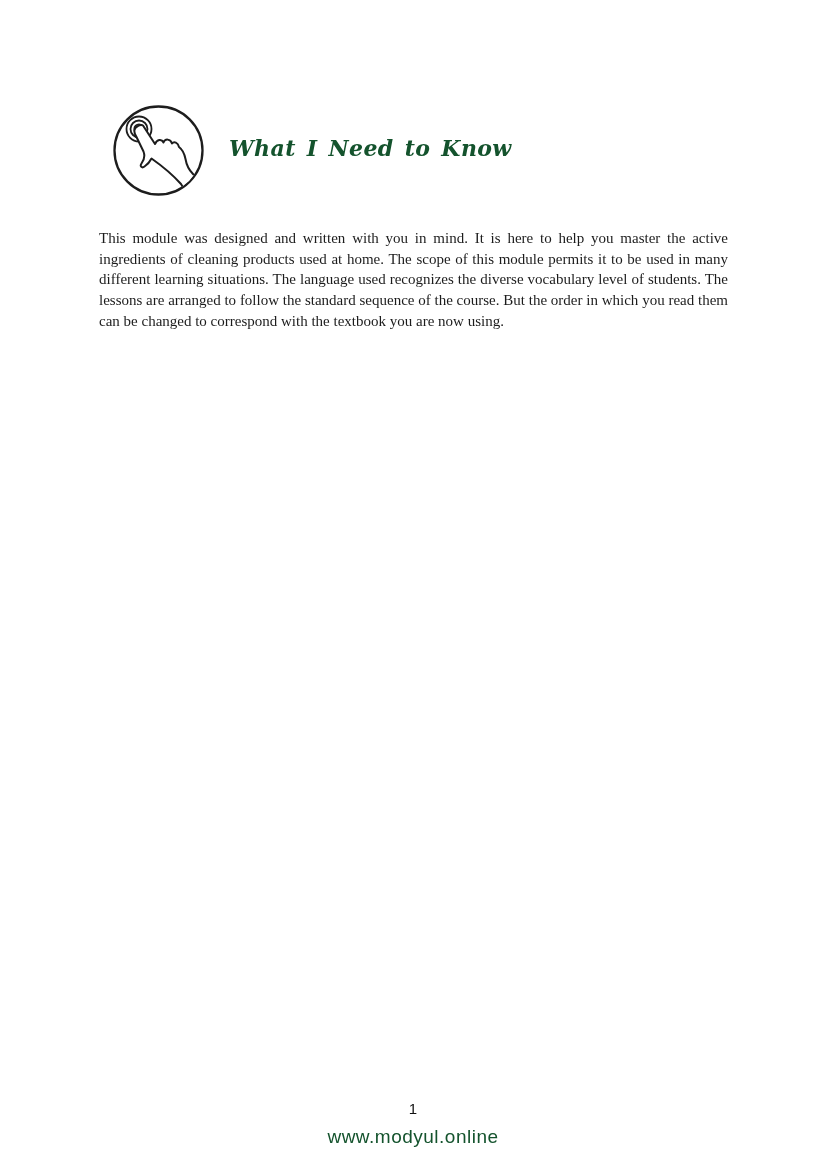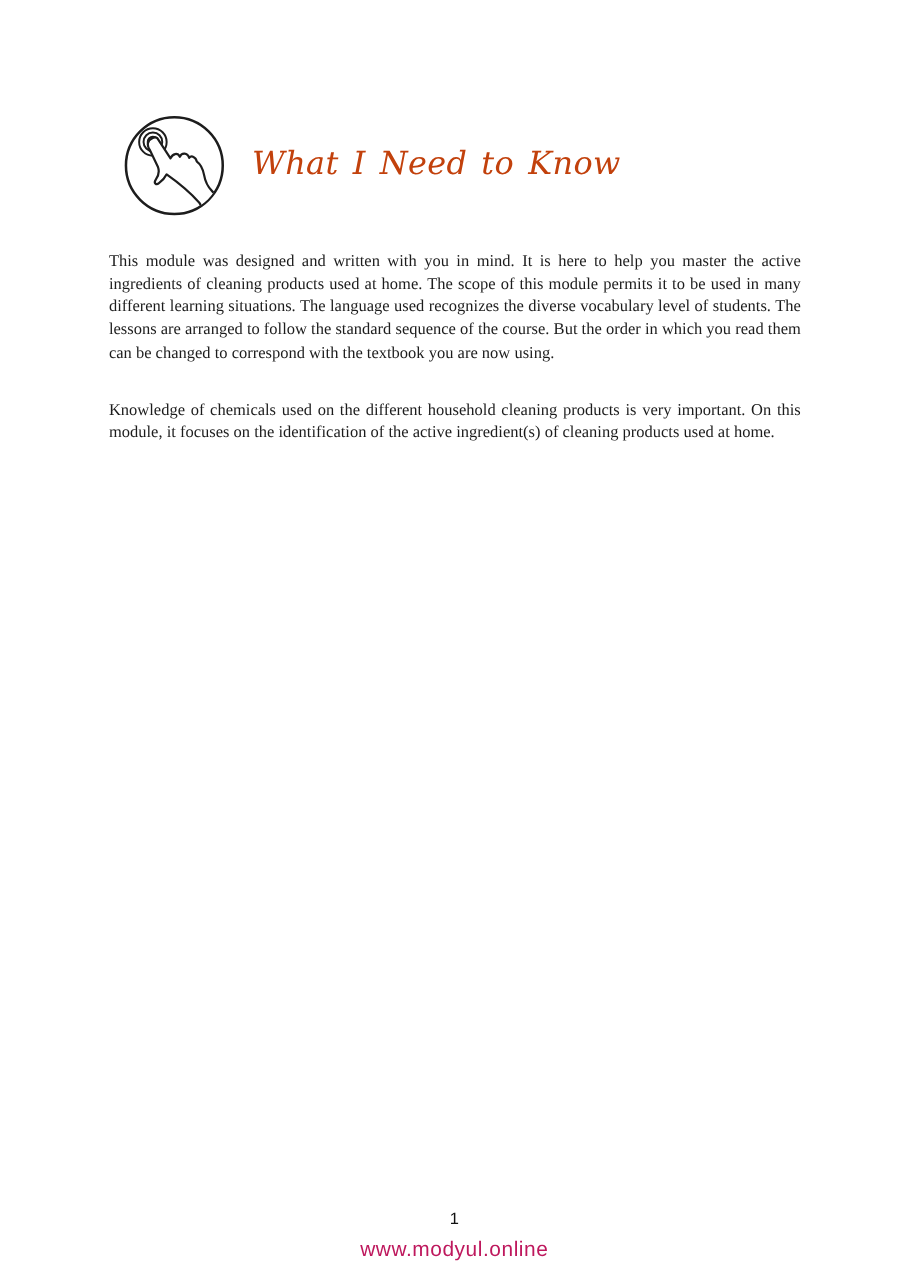--- a/index.html
+++ b/index.html
@@ -24,24 +24,24 @@
     align-items: center;
     gap: 24px;
   }
   .header .icon-wrap {
     width: 93px;
     height: 93px;
     flex: 0 0 auto;
   }
   .page-title {
     font-family: "DejaVu Serif", serif;
-    font-weight: normal;
+    font-weight: bold;
     font-style: italic;
-    font-size: 29px;
-    color: #c2410c;
+    font-size: 22px;
+    color: #14532d;
     letter-spacing: 0.4px;
     word-spacing: 3px;
     white-space: nowrap;
     margin: 0;
     padding-bottom: 6px;
   }
   .content {
     position: absolute;
     left: 99px;
     top: 228px;
@@ -65,21 +65,21 @@
   }
   .watermark {
     position: absolute;
     left: 0;
     top: 1126px;
     width: 826px;
     text-align: center;
     font-family: "Liberation Sans", sans-serif;
     font-size: 19px;
     letter-spacing: 0.5px;
-    color: #be185d;
+    color: #14532d;
   }
 </style>
 </head>
 <body>
 
 <div class="page">
 
   <div class="header">
     <div class="icon-wrap">
       <svg viewBox="0 0 93 93" width="93" height="93" aria-hidden="true">
@@ -116,19 +116,18 @@
                    C21,27.5 22.5,23.5 26,22
                    C27.5,21 29.5,20.5 31,21.5 Z" fill="#ffffff" stroke="#1d1d1d" stroke-width="2" stroke-linejoin="round"></path>
         </g>
       </svg>
     </div>
     <h1 class="page-title">What I Need to Know</h1>
   </div>
 
   <div class="content">
     <p>This module was designed and written with you in mind. It is here to help you master the active ingredients of cleaning products used at home. The scope of this module permits it to be used in many different learning situations. The language used recognizes the diverse vocabulary level of students. The lessons are arranged to follow the standard sequence of the course. But the order in which you read them can be changed to correspond with the textbook you are now using.</p>
-    <p>Knowledge of chemicals used on the different household cleaning products is very important. On this module, it focuses on the identification of the active ingredient(s) of cleaning products used at home.</p>
   </div>
 
   <div class="page-number">1</div>
   <div class="watermark">www.modyul.online</div>
 
 </div>
 
 </body></html>

